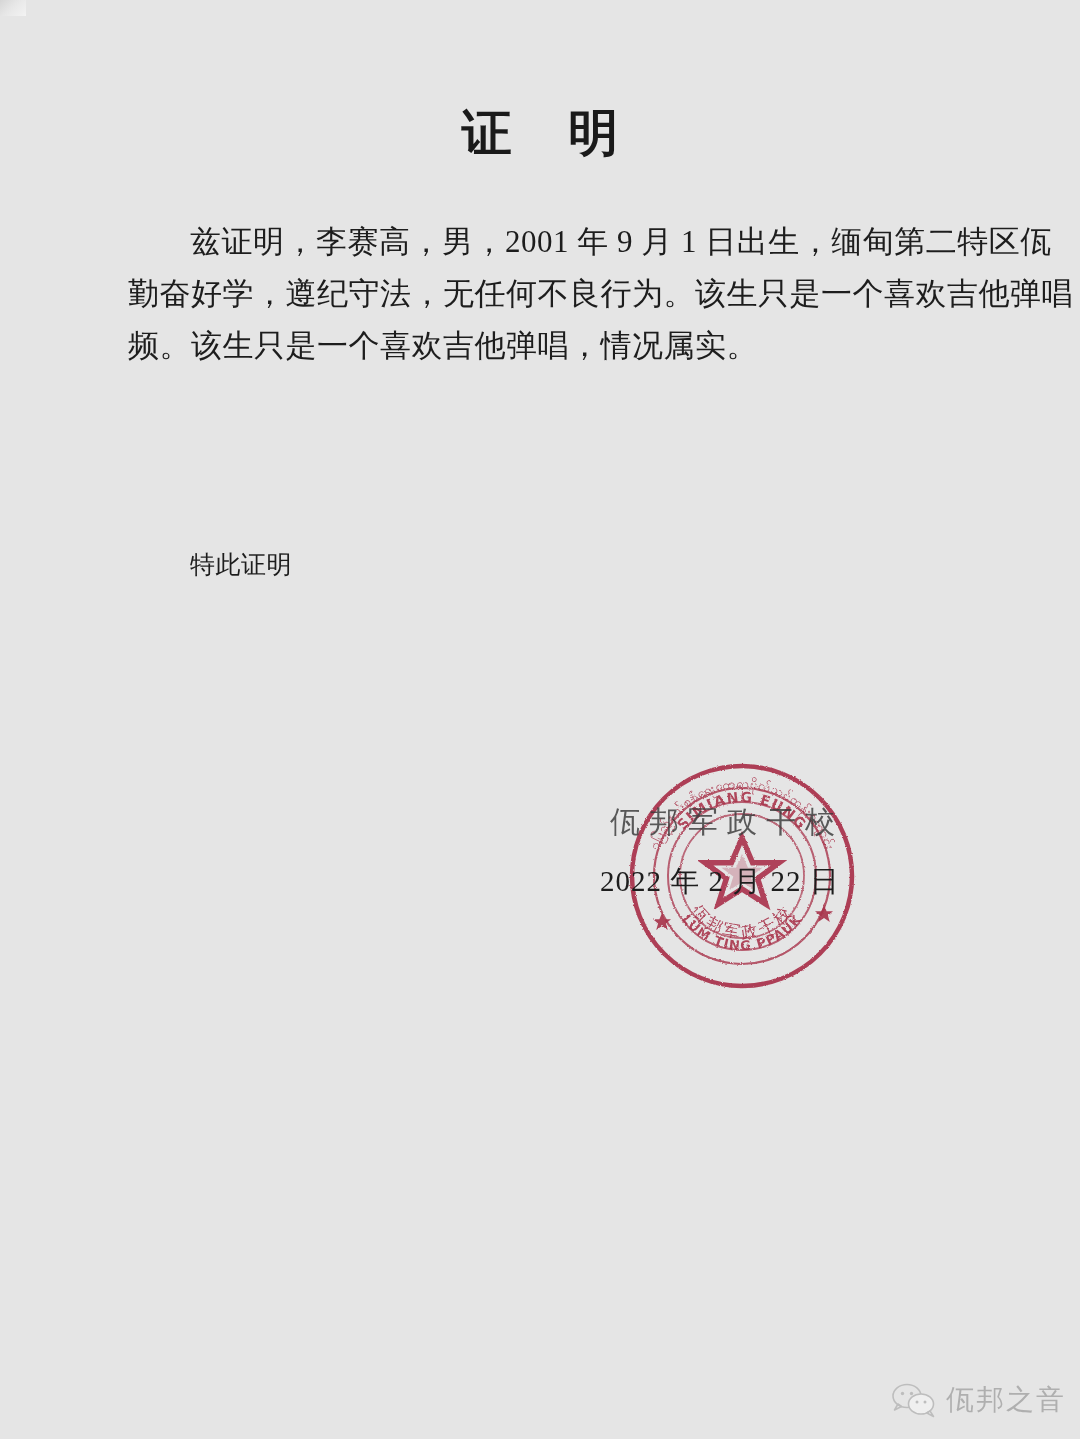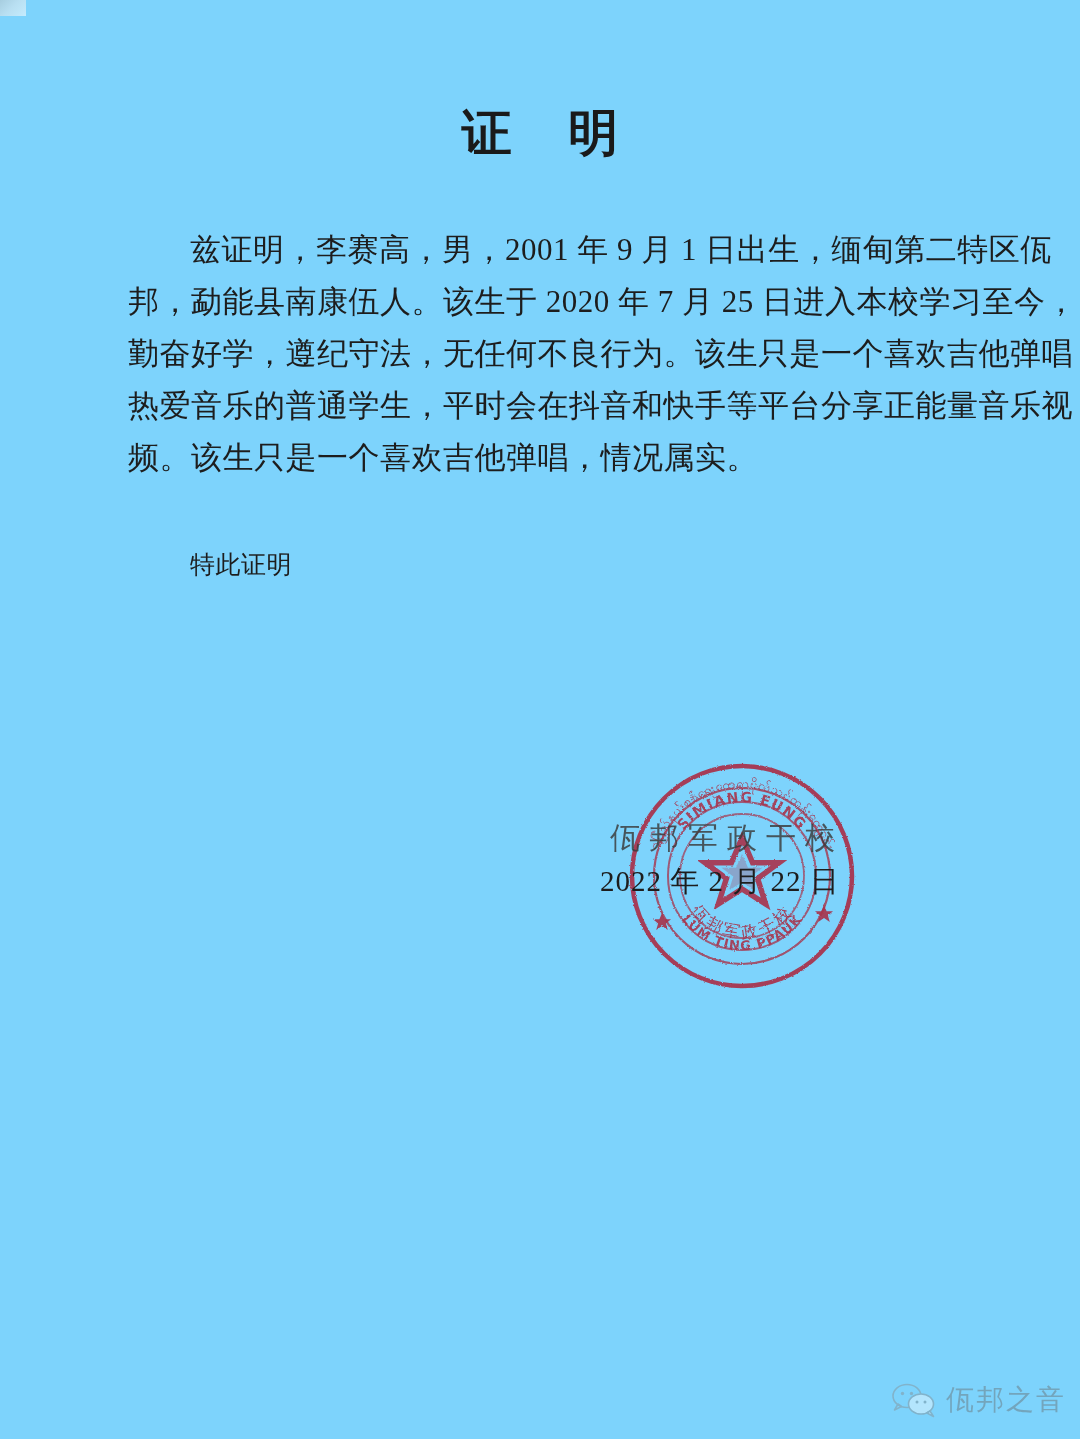--- a/index.html
+++ b/index.html
@@ -8,21 +8,21 @@
     background: #ffffff;
   }
   body {
     font-family: "Liberation Serif", "DejaVu Serif", serif;
   }
 
   #page {
     position: relative;
     width: 1080px;
     height: 1439px;
-    background: #7dd3fc;
+    background: #e5e5e5;
     overflow: hidden;
   }
 
   
   .scan-corner {
     position: absolute;
     left: 0;
     top: 0;
     width: 26px;
     height: 16px;
@@ -40,21 +40,21 @@
     font-weight: bold;
     font-size: 50px;
     letter-spacing: 22px;
     color: #1a1a1a;
     text-indent: 22px;
   }
 
   .body-block {
     position: absolute;
     left: 128px;
-    top: 224px;
+    top: 216px;
     width: 812px;
   }
 
   .body-line {
     font-size: 31px;
     line-height: 52px;
     color: #1d1d1d;
     white-space: nowrap;
     letter-spacing: 0.5px;
     font-family: "Liberation Serif", "DejaVu Serif", serif;
@@ -87,21 +87,20 @@
   
   .stamp-org {
     position: absolute;
     left: 610px;
     top: 802px;
     font-size: 30px;
     letter-spacing: 9px;
     color: #3a3a3a;
     opacity: 0.82;
     white-space: nowrap;
-    margin-top: 16px;
   }
   .stamp-date {
     position: absolute;
     left: 600px;
     top: 862px;
     font-size: 29px;
     letter-spacing: 1px;
     color: #1d1d1d;
     white-space: nowrap;
   }
@@ -128,23 +127,21 @@
 <body>
 
 <div id="page">
 
   <div class="scan-corner"></div>
 
   <div class="doc-title">证 明</div>
 
   <div class="body-block">
     <div class="body-line indent">兹证明，李赛高，男，2001 年 9 月 1 日出生，缅甸第二特区佤</div>
-    <div class="body-line">邦，勐能县南康伍人。该生于 2020 年 7 月 25 日进入本校学习至今，</div>
     <div class="body-line">勤奋好学，遵纪守法，无任何不良行为。该生只是一个喜欢吉他弹唱，</div>
-    <div class="body-line">热爱音乐的普通学生，平时会在抖音和快手等平台分享正能量音乐视</div>
     <div class="body-line">频。该生只是一个喜欢吉他弹唱，情况属实。</div>
   </div>
 
   <div class="closing">特此证明</div>
 
   <div class="seal">
     <svg viewBox="0 0 228 228" xmlns="http://www.w3.org/2000/svg" aria-hidden="true">
       <defs>
         <path id="arcOuter" d="M 26,114 A 88,88 0 0 1 202,114"></path>
         <path id="arcInner" d="M 40,114 A 74,74 0 0 1 188,114"></path>

